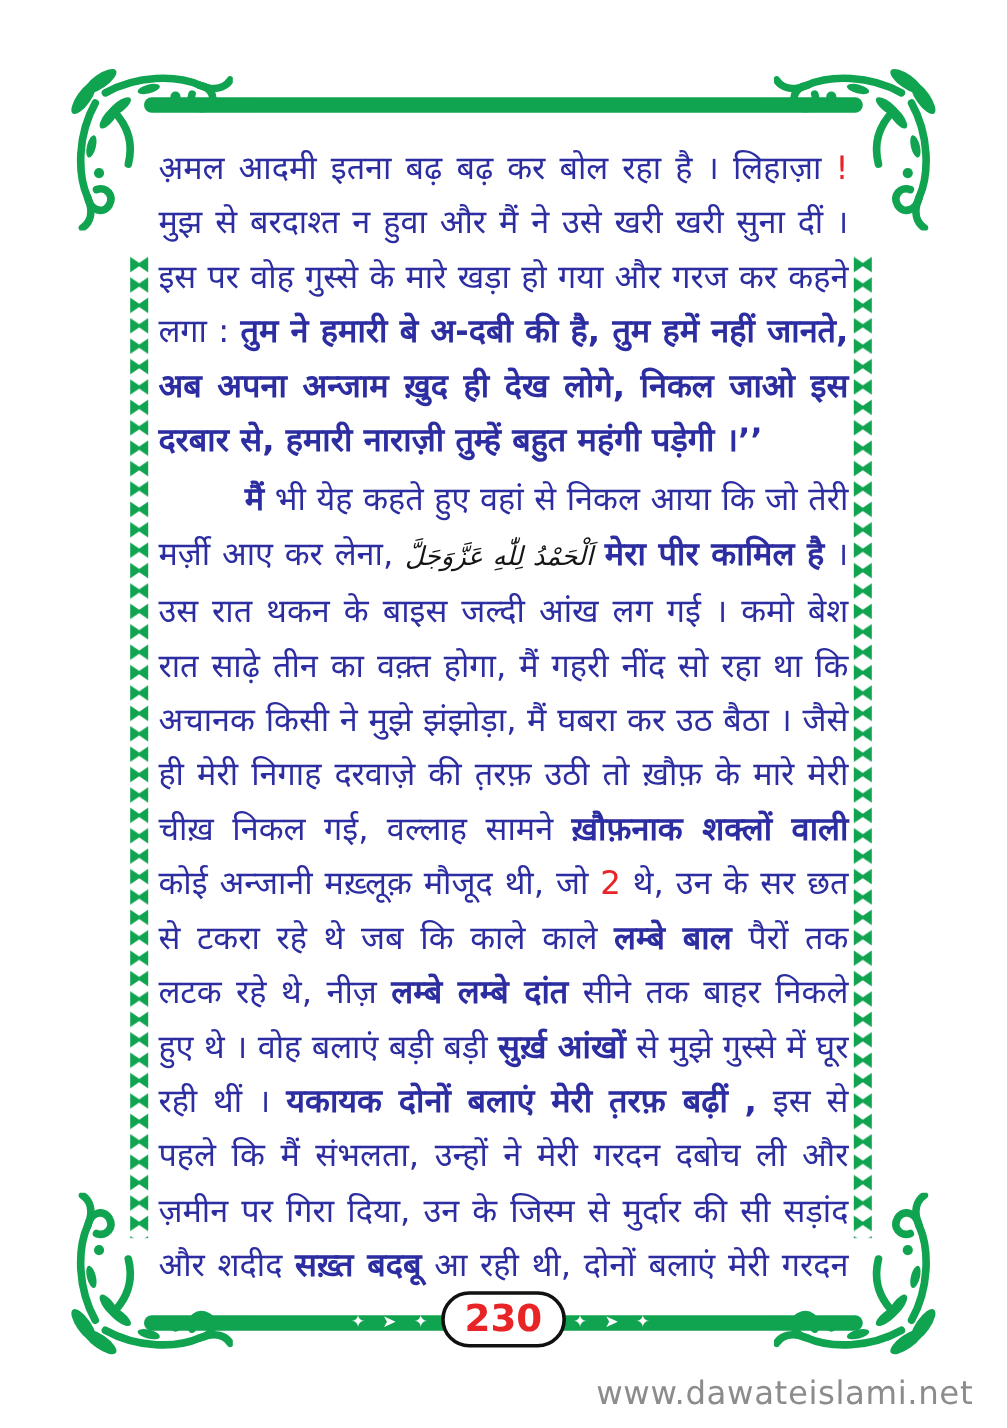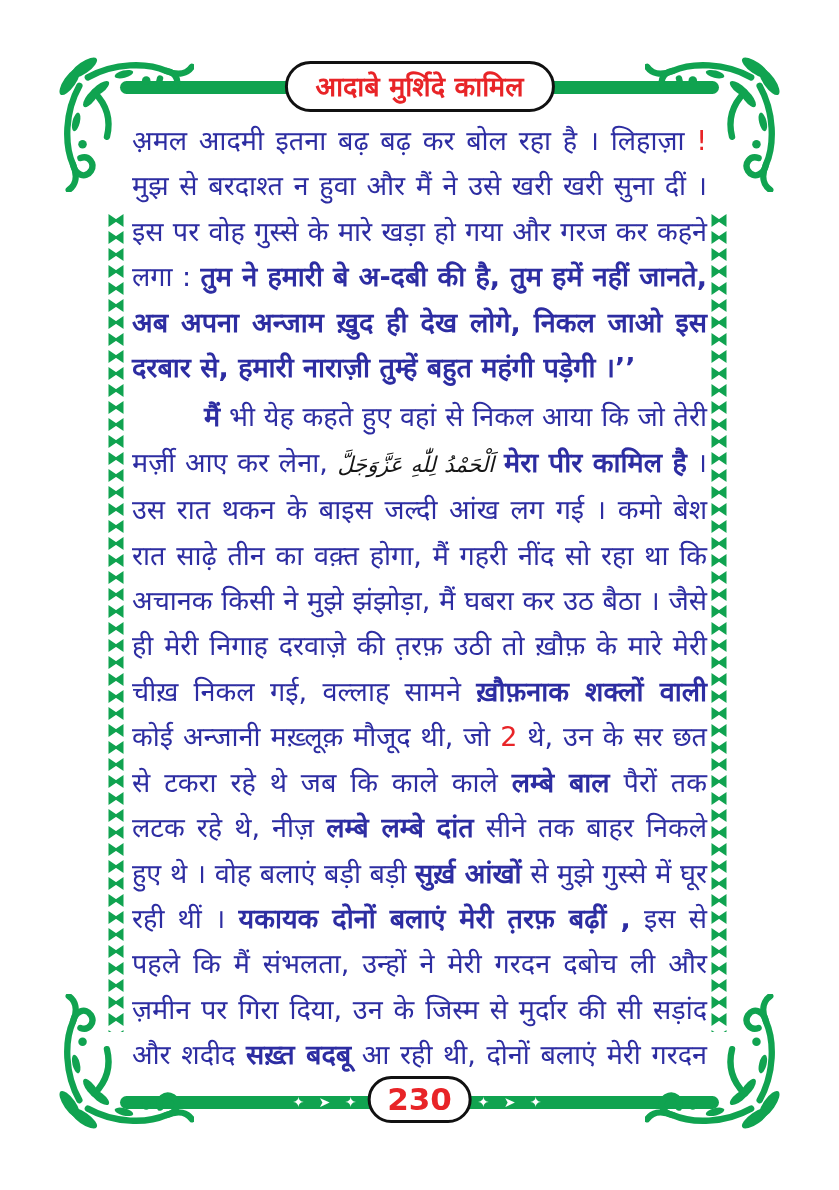--- a/index.html
+++ b/index.html
@@ -168,25 +168,25 @@
         <pattern id="bt-r" width="20" height="17" patternUnits="userSpaceOnUse">
           <path d="M2.5,2 L12,8.5 L2.5,15 Z" fill="currentColor"></path>
           <path d="M17.5,2 L8,8.5 L17.5,15 Z" fill="currentColor"></path>
         </pattern>
       </defs>
       <rect width="20" height="100%" fill="url(#bt-r)"></rect>
     </svg>
   </div>
 
   <div class="hbar top"></div>
-  <div class="title-pill">आदाबे मुर्शिदे कामिल</div>
 
   <div class="body-text">
       <p><span class="sg-n">अ़मल आदमी इतना बढ़ बढ़ कर बोल रहा है । लिहाज़ा </span><span class="sg-r">!</span><span class="sg-n"> मुझ से बरदाश्त न हुवा और मैं ने उसे खरी खरी सुना दीं । इस पर वोह गुस्से के मारे खड़ा हो गया और गरज कर कहने लगा : </span><span class="sg-b">तुम ने हमारी बे अ-दबी की है, तुम हमें नहीं जानते, अब अपना अन्जाम ख़ुद ही देख लोगे, निकल जाओ इस दरबार से, हमारी नाराज़ी तुम्हें बहुत महंगी पड़ेगी ।’’</span></p>
       <p class="indented"><span class="sg-b">मैं</span><span class="sg-n"> भी येह कहते हुए वहां से निकल आया कि जो तेरी मर्ज़ी आए कर लेना, </span><span class="sg-a">اَلْحَمْدُ لِلّٰهِ عَزَّوَجَلَّ</span><span class="sg-n"> </span><span class="sg-b">मेरा पीर कामिल है</span><span class="sg-n"> । उस रात थकन के बाइस जल्दी आंख लग गई । कमो बेश रात साढ़े तीन का वक़्त होगा, मैं गहरी नींद सो रहा था कि अचानक किसी ने मुझे झंझोड़ा, मैं घबरा कर उठ बैठा । जैसे ही मेरी निगाह दरवाज़े की त़रफ़ उठी तो ख़ौफ़ के मारे मेरी चीख़ निकल गई, वल्लाह सामने </span><span class="sg-b">ख़ौफ़नाक शक्लों वाली</span><span class="sg-n"> कोई अन्जानी मख़्लूक़ मौजूद थी, जो </span><span class="sg-r">2</span><span class="sg-n"> थे, उन के सर छत से टकरा रहे थे जब कि काले काले </span><span class="sg-b">लम्बे बाल</span><span class="sg-n"> पैरों तक लटक रहे थे, नीज़ </span><span class="sg-b">लम्बे लम्बे दांत</span><span class="sg-n"> सीने तक बाहर निकले हुए थे । वोह बलाएं बड़ी बड़ी </span><span class="sg-b">सुर्ख़ आंखों</span><span class="sg-n"> से मुझे गुस्से में घूर रही थीं । </span><span class="sg-b">यकायक दोनों बलाएं मेरी त़रफ़ बढ़ीं ,</span><span class="sg-n"> इस से पहले कि मैं संभलता, उन्हों ने मेरी गरदन दबोच ली और ज़मीन पर गिरा दिया, उन के जिस्म से मुर्दार की सी सड़ांद और शदीद </span><span class="sg-b">सख़्त बदबू</span><span class="sg-n"> आ रही थी, दोनों बलाएं मेरी गरदन को पूरी क़ुव्वत से दबाने लगीं । मेरा दम घुटने लगा, मैं चिल्ला रहा था मगर न जाने क्यूं कमरे में मौजूद दीगर</span></p>
     </div>
 
   <div class="hbar bottom"></div>
   <span class="bar-orn l">✦ ➤ ✦</span>
   <span class="bar-orn r">✦ ➤ ✦</span>
   <div class="page-pill">230</div>
+  <div class="site-url">www.dawateislami.net</div>
 
 </div>
 
 </body></html>

